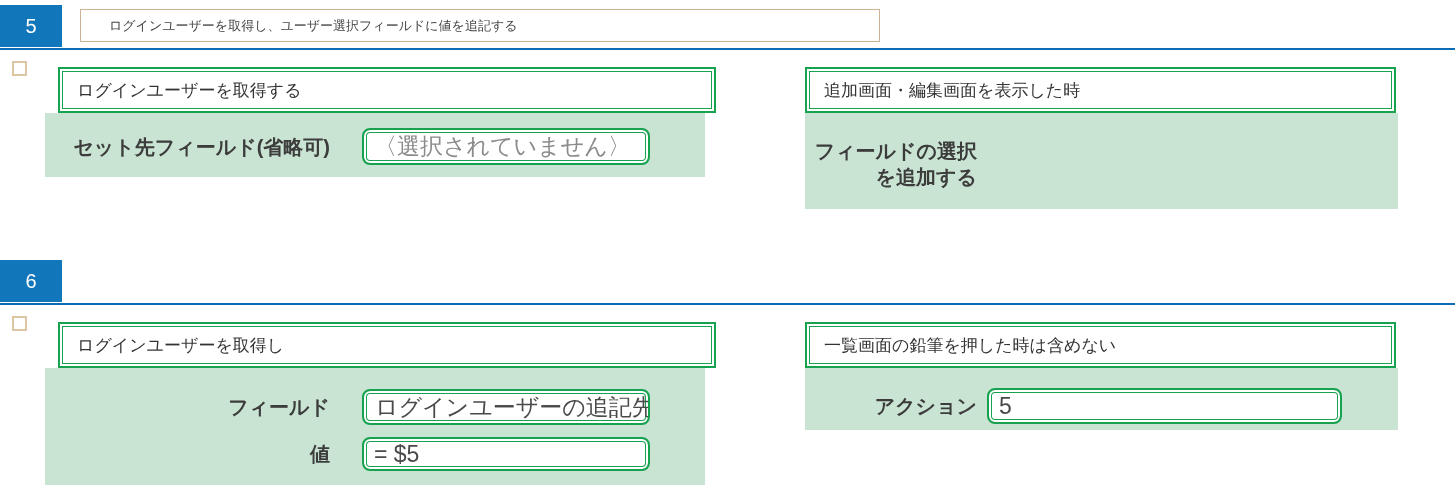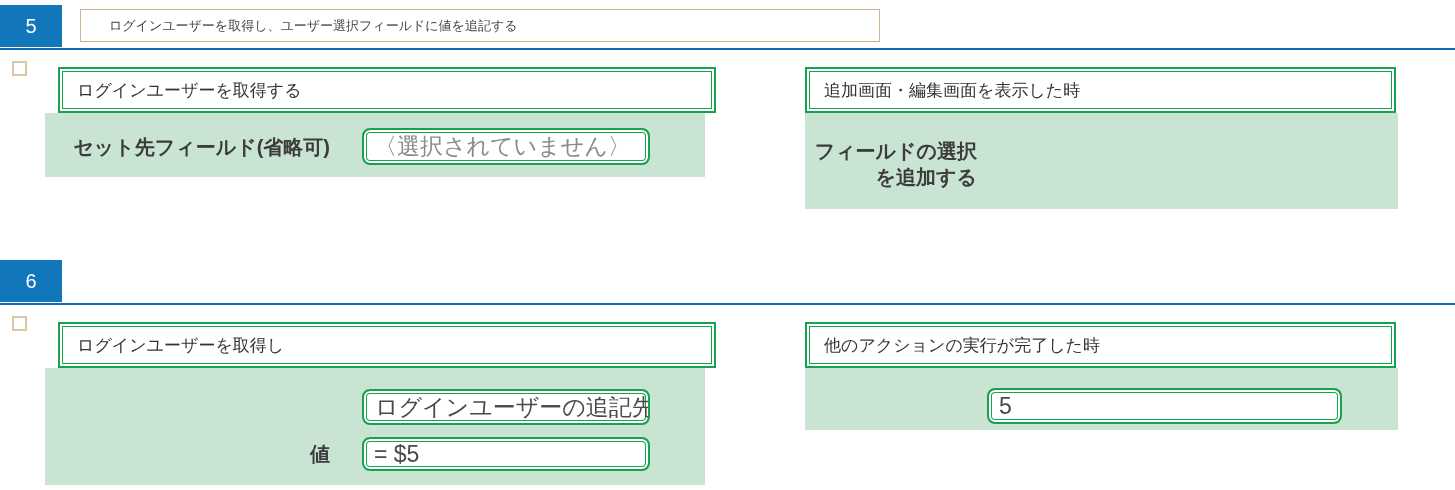--- a/index.html
+++ b/index.html
@@ -88,24 +88,26 @@
       <span>6</span>
     </div>
     <div class="rule"></div>
 
     <span class="checkbox"></span>
 
     <div class="panel-title gbox pt-left">
       <span>ログインユーザーを取得し</span>
     </div>
     <div class="panel-body pb-left"></div>
+    <div class="flabel l-label" style="top:134px;height:36px;">フィールド</div>
     <div class="fvalue gbox l-value" style="top:134px;height:36px;padding-left:11px;">ログインユーザーの追記先</div>
     <div class="flabel l-label" style="top:182px;height:34px;">値</div>
     <div class="fvalue gbox l-value" style="top:182px;height:34px;">= $5</div>
 
     <div class="panel-title gbox pt-right">
-      <span>他のアクションの実行が完了した時</span>
+      <span>一覧画面の鉛筆を押した時は含めない</span>
     </div>
     <div class="panel-body pb-right"></div>
+    <div class="flabel r-label" style="top:133px;height:36px;">アクション</div>
     <div class="fvalue gbox r-value" style="top:133px;height:36px;">5</div>
   </div>
 
 </div>
 
 </body></html>

